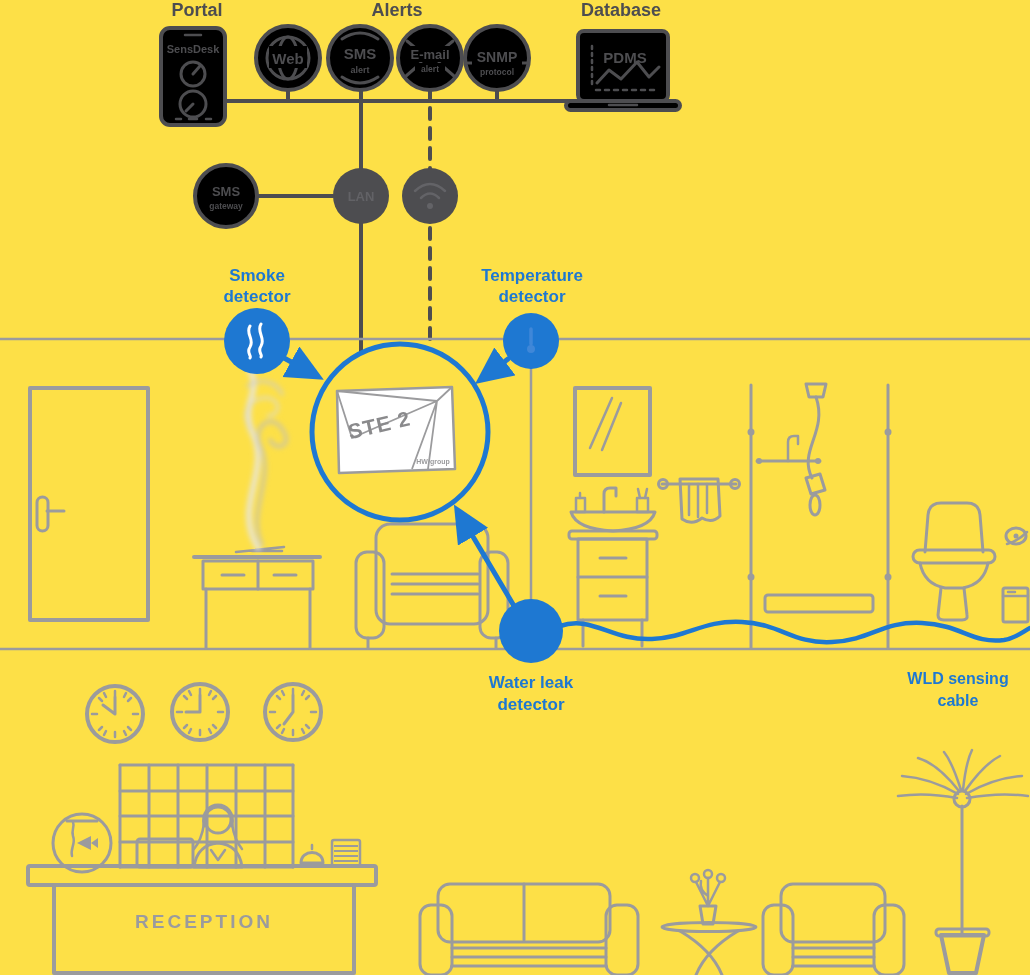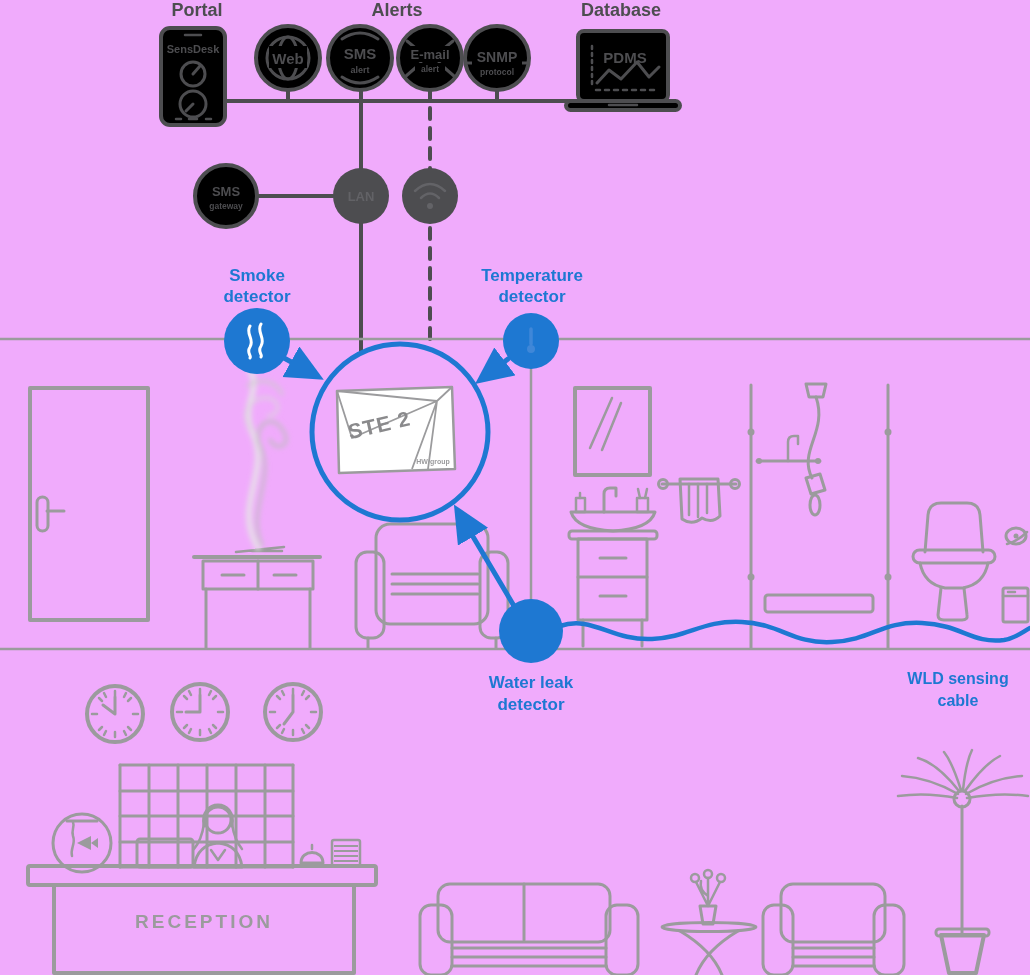--- a/index.html
+++ b/index.html
@@ -1,16 +1,16 @@
 <!DOCTYPE html>
 <html><head>
 <meta charset="utf-8">
 <style>
   html,body{margin:0;padding:0;background:#000;}
-  .stage{position:relative;width:1030px;height:975px;background:#f0abfc;overflow:hidden;}
+  .stage{position:relative;width:1030px;height:975px;background:#fde047;overflow:hidden;}
   svg{display:block;}
   svg text{font-family:"Liberation Sans",sans-serif;font-weight:bold;text-anchor:middle;}
   .dk{stroke:#4d4d50;fill:none;stroke-width:4;stroke-linecap:round;stroke-linejoin:round;}
   .dk3{stroke:#4d4d50;fill:none;stroke-width:3;stroke-linecap:round;stroke-linejoin:round;}
   .dk2{stroke:#4d4d50;fill:none;stroke-width:2.5;stroke-linecap:round;stroke-linejoin:round;}
   .lt{stroke:#9b9b9d;fill:none;stroke-width:3;stroke-linecap:round;stroke-linejoin:round;}
   .lt4{stroke:#9b9b9d;fill:none;stroke-width:4;stroke-linecap:round;stroke-linejoin:round;}
   .lt2{stroke:#9b9b9d;fill:none;stroke-width:2.5;stroke-linecap:round;stroke-linejoin:round;}
   .bl{stroke:#1e78d2;fill:none;stroke-linecap:round;stroke-linejoin:round;}
   .fillbg{fill:#000;}

